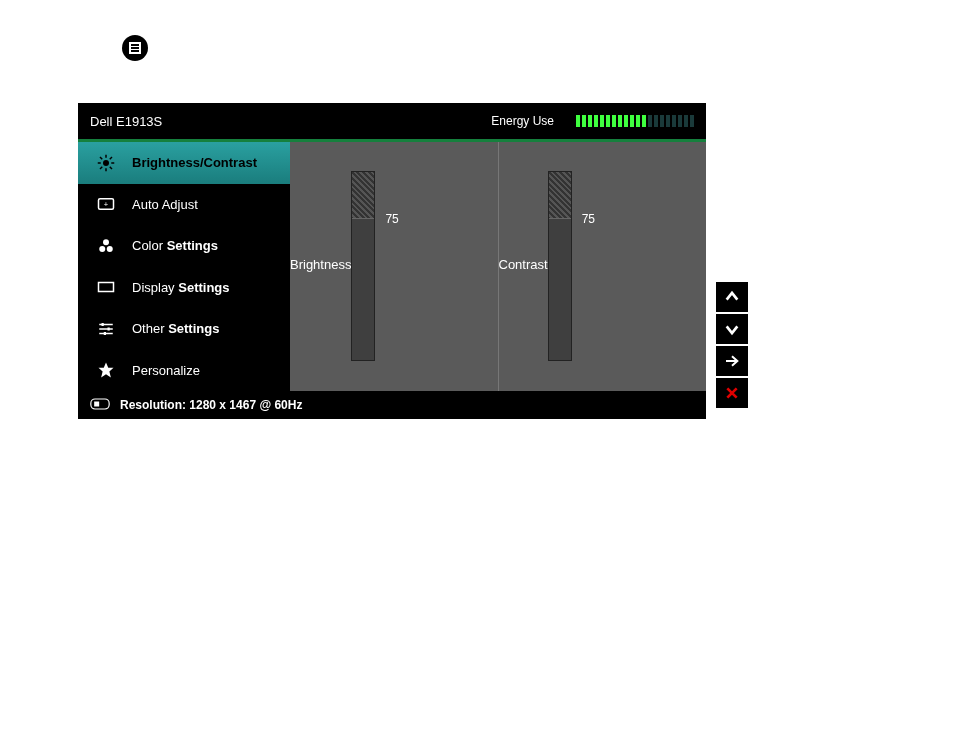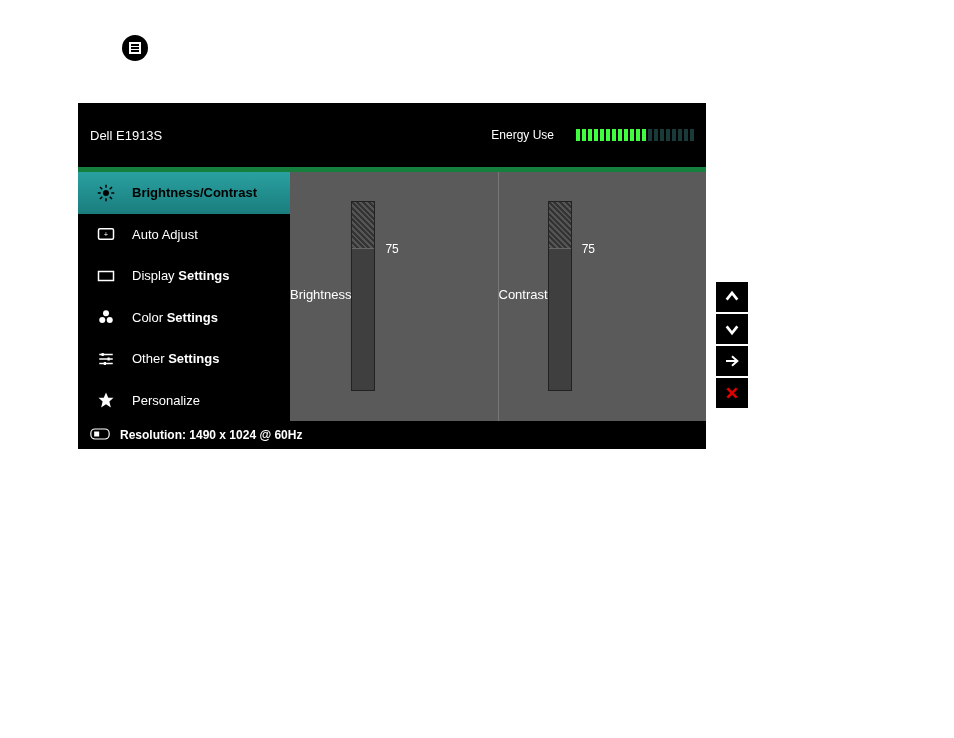--- a/index.html
+++ b/index.html
@@ -45,22 +45,22 @@
     background: #000;
     color: #fff;
     font-size: 13px;
   }
   .osd-header {
     height: 28px;
     background: #000;
     display: flex;
     align-items: center;
     justify-content: space-between;
-    padding: 18px 12px;
-    border-bottom: 5px solid #15803d;
+    padding: 4px 12px;
+    border-bottom: 3px solid #15803d;
   }
   .osd-title { font-size: 13px; }
   .energy { display:flex; align-items:center; gap:22px; font-size:12px; }
   .energy-bars { display:flex; gap:2px; align-items:flex-end; }
   .energy-bars .bar { width:4px; height:12px; background:#1a3a3a; }
   .energy-bars .bar.on { background:#3fff3f; }
 
   .osd-body {
     display:flex;
     height: 249px;
@@ -223,35 +223,35 @@
           <span class="icon">
             <svg viewBox="0 0 24 18">
               <rect x="2" y="2" width="20" height="14" rx="2" fill="none" stroke="#fff" stroke-width="2"></rect>
               <text x="12" y="13" text-anchor="middle" font-size="10" fill="#fff">+</text>
             </svg>
           </span>
           <span class="side-item-label">Auto Adjust</span>
         </div>
         <div class="side-item">
           <span class="icon">
-            <svg viewBox="0 0 24 18">
-              <rect x="2" y="3" width="20" height="12" fill="none" stroke="#fff" stroke-width="2"></rect>
-            </svg>
-          </span>
-          <span class="side-item-label">Display <strong>Settings</strong></span>
-        </div>
-        <div class="side-item">
-          <span class="icon">
             <svg viewBox="0 0 24 24">
               <circle cx="12" cy="7" r="4" fill="#fff"></circle>
               <circle cx="7" cy="16" r="4" fill="#fff"></circle>
               <circle cx="17" cy="16" r="4" fill="#fff"></circle>
             </svg>
           </span>
           <span class="side-item-label">Color <strong>Settings</strong></span>
+        </div>
+        <div class="side-item">
+          <span class="icon">
+            <svg viewBox="0 0 24 18">
+              <rect x="2" y="3" width="20" height="12" fill="none" stroke="#fff" stroke-width="2"></rect>
+            </svg>
+          </span>
+          <span class="side-item-label">Display <strong>Settings</strong></span>
         </div>
         <div class="side-item">
           <span class="icon">
             <svg viewBox="0 0 24 24">
               <g stroke="#fff" stroke-width="2">
                 <line x1="3" y1="6" x2="21" y2="6"></line>
                 <line x1="3" y1="12" x2="21" y2="12"></line>
                 <line x1="3" y1="18" x2="21" y2="18"></line>
               </g>
               <rect x="6" y="4" width="3" height="4" fill="#fff"></rect>
@@ -294,21 +294,21 @@
       </div>
   </div>
 
   <div class="osd-footer">
     <span class="res-icon">
       <svg viewBox="0 0 24 14">
           <rect x="1" y="1" width="22" height="12" rx="5" fill="none" stroke="#fff" stroke-width="1.4"></rect>
           <rect x="5" y="4" width="6" height="6" fill="#fff"></rect>
         </svg>
     </span>
-    <span>Resolution: 1490 x 1024 @ 60Hz</span>
+    <span>Resolution: 1280 x 1467 @ 60Hz</span>
   </div>
 </div>
 
 <div class="nav-buttons" id="nav-buttons">
     <div class="nav-btn">
       <svg viewBox="0 0 24 24">
         <path d="M4 16 L12 6 L20 16" fill="none" stroke="#fff" stroke-width="4"></path>
       </svg>
     </div>
     <div class="nav-btn">

